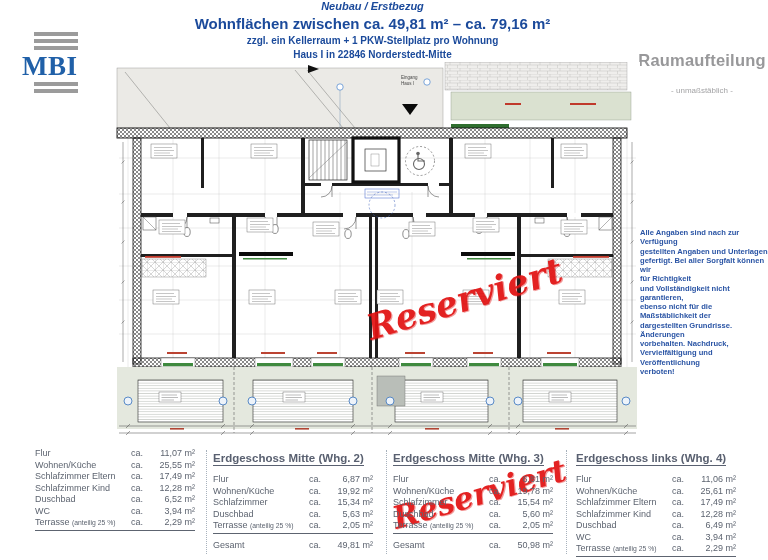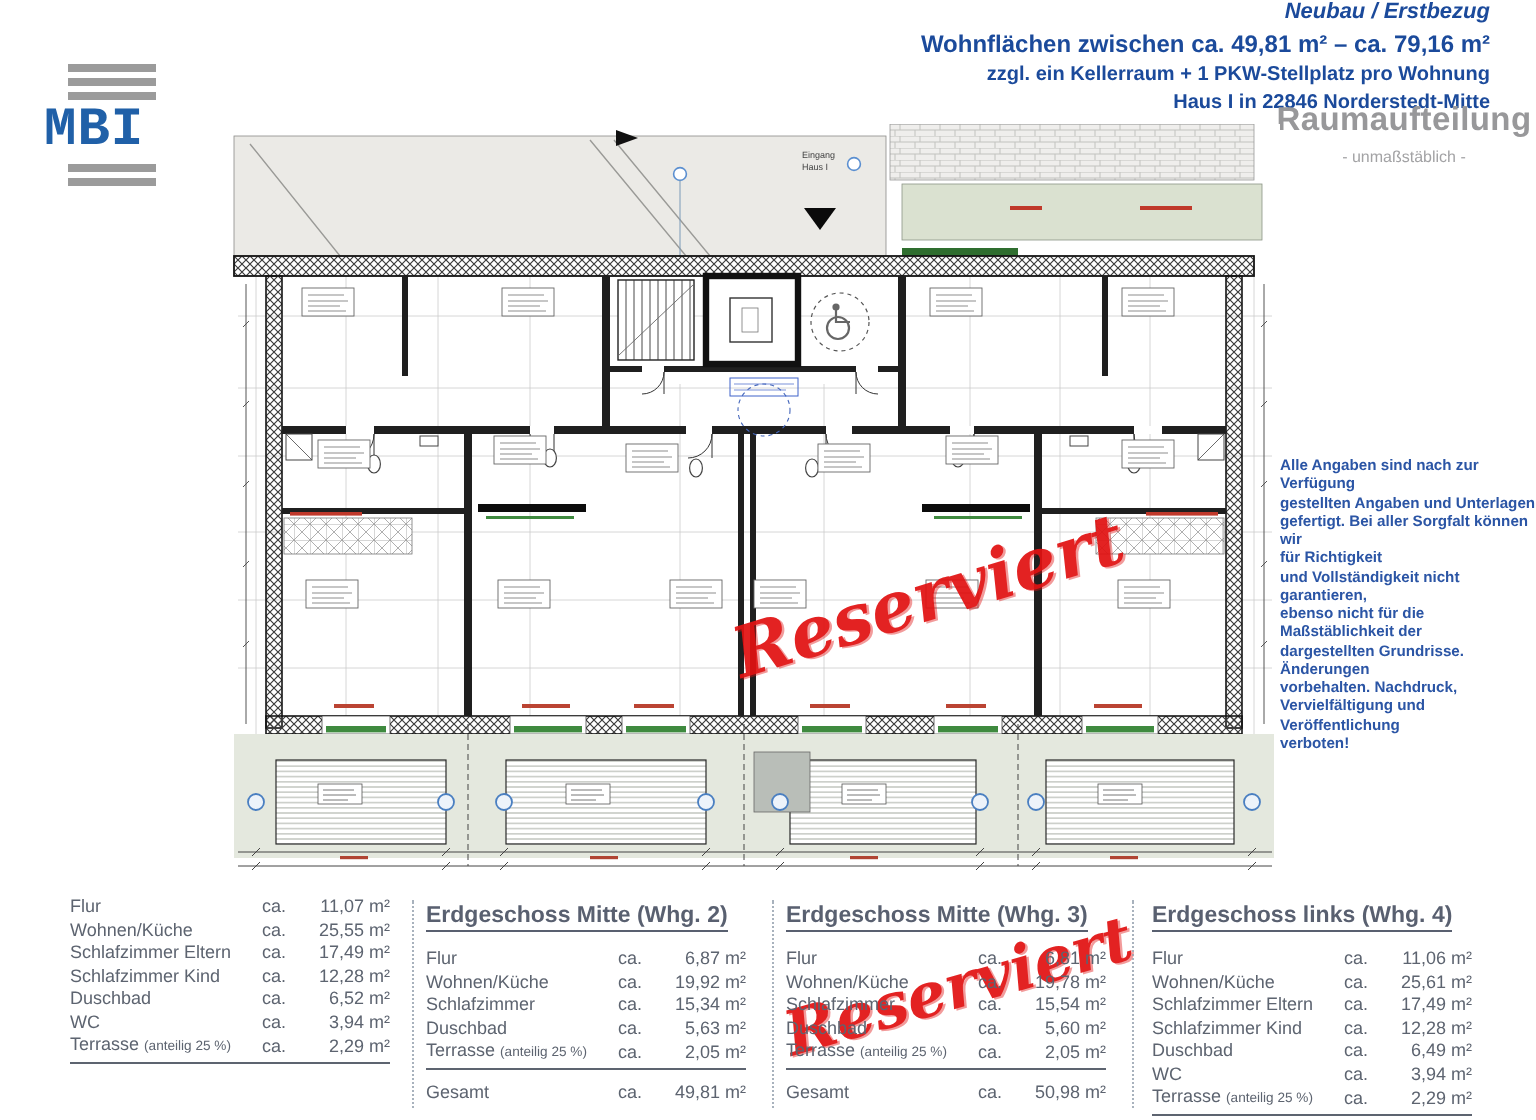--- a/index.html
+++ b/index.html
@@ -1,32 +1,32 @@
 <!DOCTYPE html>
 <html><head>
 <meta charset="utf-8">
 <style>
   html,body{margin:0;padding:0;background:#fff;}
   .page{position:relative;width:768px;height:560px;background:#fff;overflow:hidden;
         font-family:"Liberation Sans",sans-serif;}
   
-  .hdr{position:absolute;left:0;top:8;width:745px;text-align:right;color:#1b4a9b;}
+  .hdr{position:absolute;left:0;top:8;width:745px;text-align:center;color:#1b4a9b;}
   .hdr p{margin:0 0 3px 0;}
   .h-it{font-size:11px;font-weight:bold;font-style:italic;}
-  .h-b1{font-size:12px;font-weight:bold;}
+  .h-b1{font-size:15px;font-weight:bold;}
   .h-b2{font-size:10px;font-weight:bold;}
   
   .logo{position:absolute;left:22px;top:32px;width:56px;}
   .logo .bar{height:4px;background:#9b9b9b;margin:0 0 3px 12px;}
-  .logo .mbi{font-family:Liberation Mono, monospace;font-weight:bold;font-size:27px;
+  .logo .mbi{font-family:Liberation Serif, serif;font-weight:bold;font-size:27px;
              color:#2060a8;letter-spacing:.5px;line-height:26px;margin:2px 0 3px 0;}
   
   .corner{position:absolute;left:638px;top:39px;width:128px;text-align:center;color:#98989a;}
   .corner .t{font-size:16.5px;font-weight:bold;letter-spacing:.2px;margin-top:12px;}
-  .corner .s{font-size:8px;margin-top:4px;color:#a3a3a5;}
+  .corner .s{font-size:8px;margin-top:16px;color:#a3a3a5;}
   .disclaimer{position:absolute;left:640px;top:228px;width:128px;font-size:7.6px;
               font-weight:bold;color:#2b55a5;line-height:1.22;white-space:pre-line;}
   
   .plan{position:absolute;left:115px;top:62px;width:525px;height:378px;}
   
   .stamp{position:absolute;color:#e11212;font-family:"DejaVu Serif",serif;
          font-weight:bold;font-style:italic;text-align:center;opacity:.93;
          text-shadow:1px 1px 0 rgba(225,18,18,.45);}
   .stamp-plan{left:364px;top:283px;width:168px;height:42px;line-height:42px;
               font-size:35px;transform:rotate(-17deg);}

